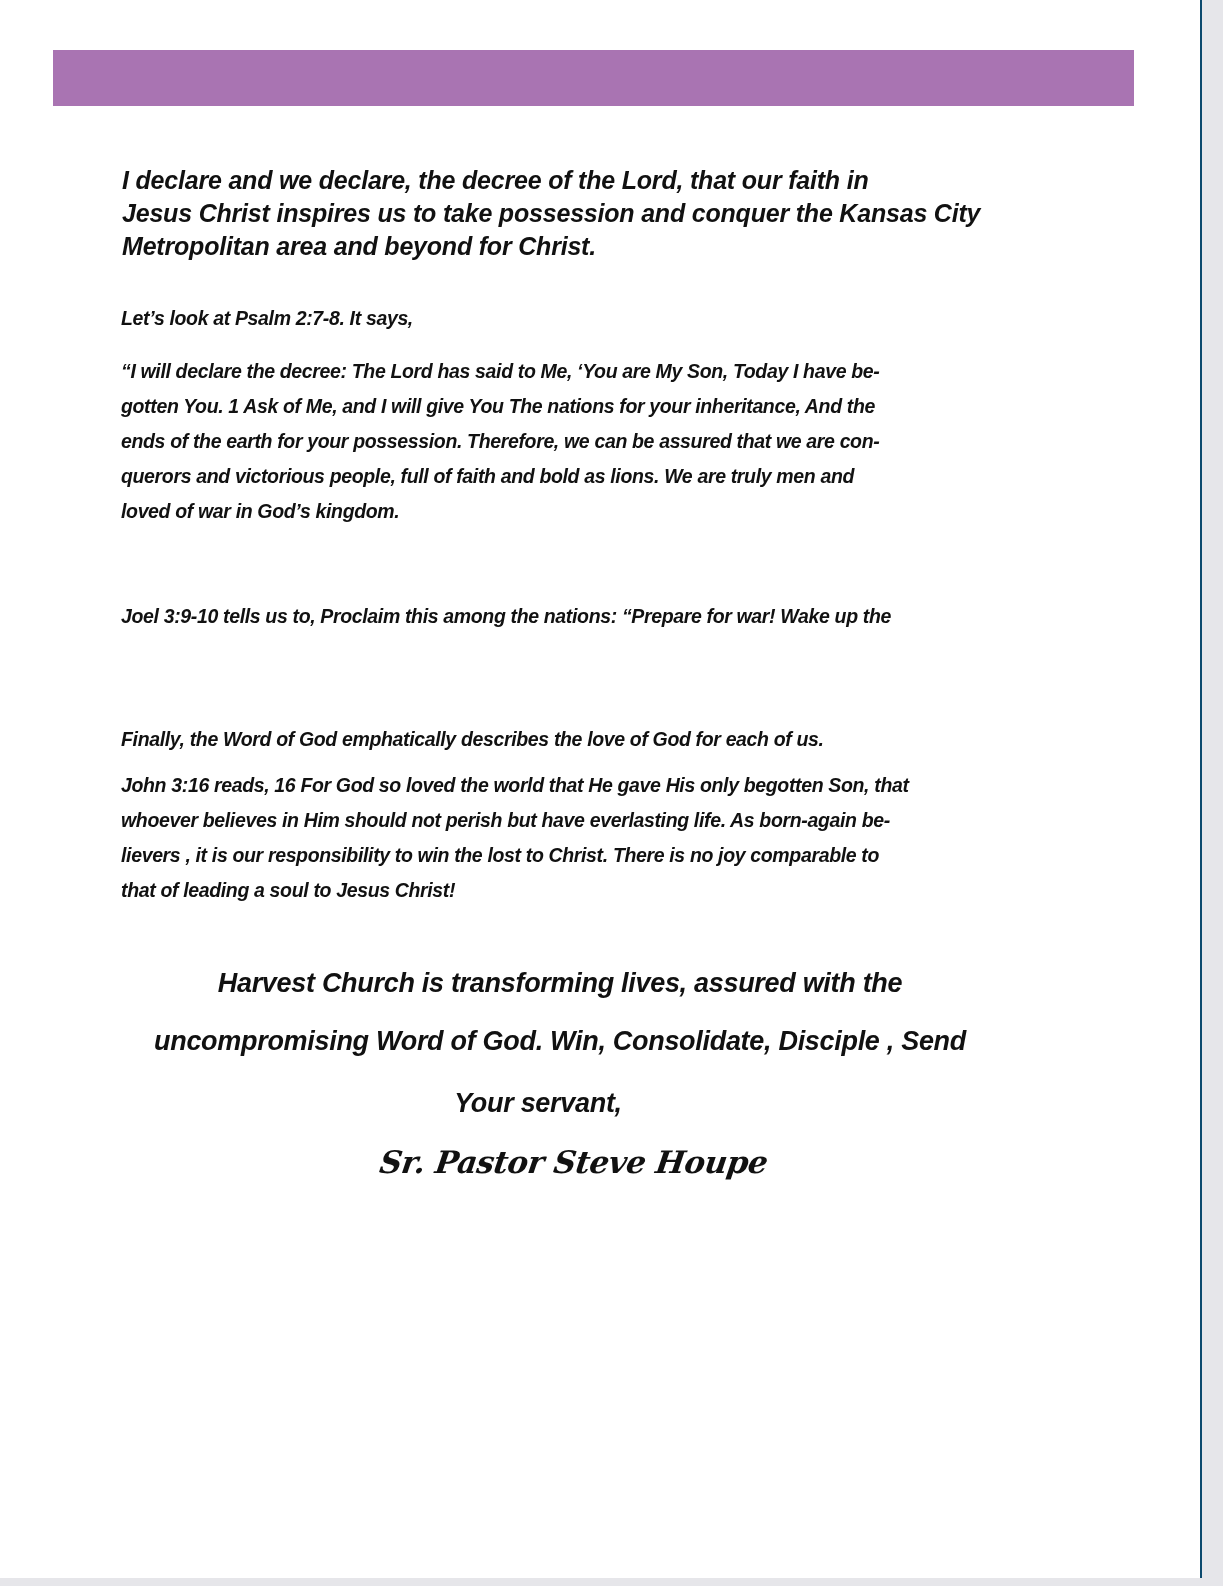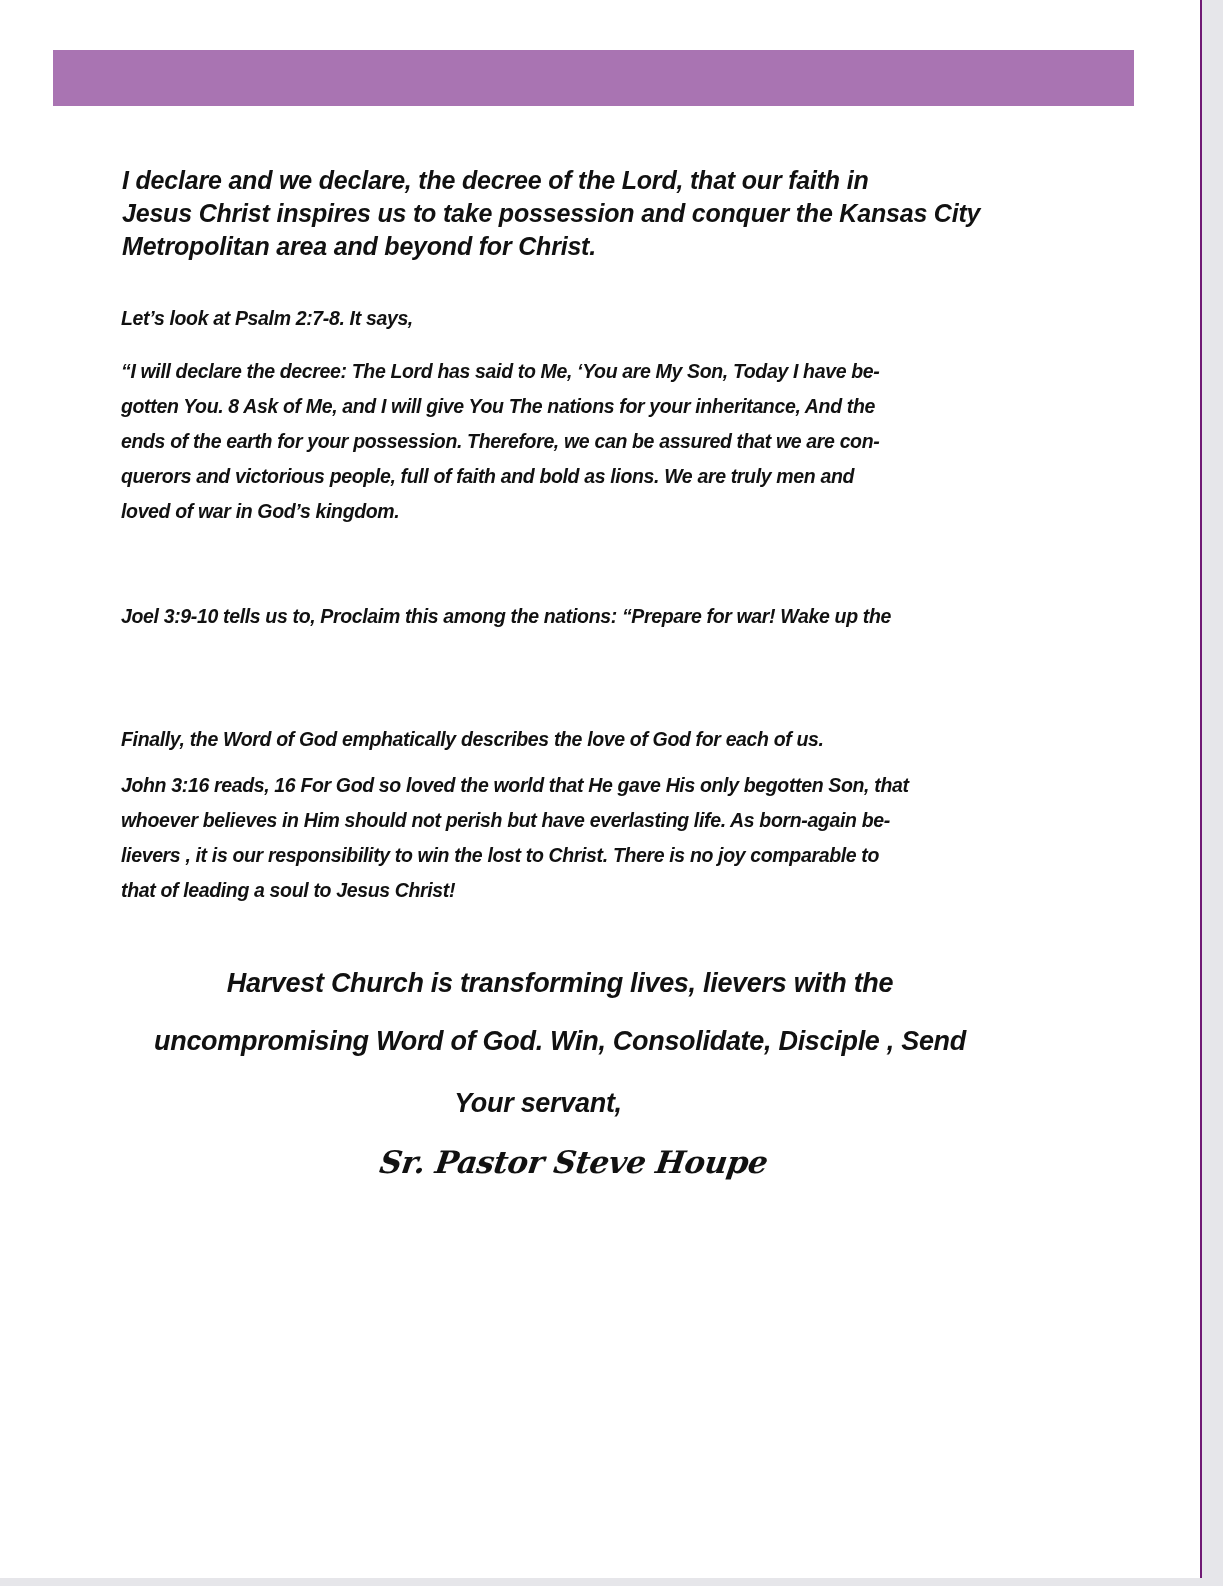--- a/index.html
+++ b/index.html
@@ -6,21 +6,21 @@
     body {
       width: 1223px; height: 1586px; overflow: hidden;
       background: #e6e6ea;
       position: relative;
       font-family: "Liberation Sans", "DejaVu Sans", sans-serif;
     }
     .page {
       position: absolute; left: 0; top: 0;
       width: 1200px; height: 1578px;
       background: #ffffff;
-      border-right: 2px solid #701a75;
+      border-right: 2px solid #0c4a6e;
     }
     .banner {
       position: absolute; left: 53px; top: 50px;
       width: 1081px; height: 56px;
       background: #a974b2;
     }
     .txt {
       position: absolute; margin: 0;
       color: #111;
       font-style: italic; font-weight: bold;
@@ -59,40 +59,40 @@
   <p class="txt decl">
     <span class="line">I declare and we declare, the decree of the Lord, that our faith in</span>
     <span class="line">Jesus Christ inspires us to take possession and conquer the Kansas City</span>
     <span class="line">Metropolitan area and beyond for Christ.</span>
   </p>
 
   <p class="txt p" style="top:301px;">Let’s look at Psalm 2:7-8. It says,</p>
 
   <p class="txt p" style="top:354px;">
     <span class="line">“I will declare the decree: The Lord has said to Me, ‘You are My Son, Today I have be-</span>
-    <span class="line">gotten You. 8 Ask of Me, and I will give You The nations for your inheritance, And the</span>
+    <span class="line">gotten You. 1 Ask of Me, and I will give You The nations for your inheritance, And the</span>
     <span class="line">ends of the earth for your possession. Therefore, we can be assured that we are con-</span>
     <span class="line">querors and victorious people, full of faith and bold as lions. We are truly men and</span>
     <span class="line">loved of war in God’s kingdom.</span>
   </p>
 
   <p class="txt p" style="top:599px;">
     <span class="line">Joel 3:9-10 tells us to, Proclaim this among the nations: “Prepare for war! Wake up the</span>
   </p>
 
   <p class="txt p" style="top:722px;">Finally, the Word of God emphatically describes the love of God for each of us.</p>
 
   <p class="txt p" style="top:768px;">
     <span class="line">John 3:16 reads, 16 For God so loved the world that He gave His only begotten Son, that</span>
     <span class="line">whoever believes in Him should not perish but have everlasting life. As born-again be-</span>
     <span class="line">lievers , it is our responsibility to win the lost to Christ. There is no joy comparable to</span>
     <span class="line">that of leading a soul to Jesus Christ!</span>
   </p>
 
   <p class="txt center" style="top:954px;">
-    <span class="line">Harvest Church is transforming lives, lievers with the</span>
+    <span class="line">Harvest Church is transforming lives, assured with the</span>
     <span class="line">uncompromising Word of God. Win, Consolidate, Disciple , Send</span>
   </p>
 
   <p class="txt center" style="top:1074px; left:78px;">Your servant,</p>
 
   <div class="sig">Sr. Pastor Steve Houpe</div>
 </div>
 
 </body></html>

